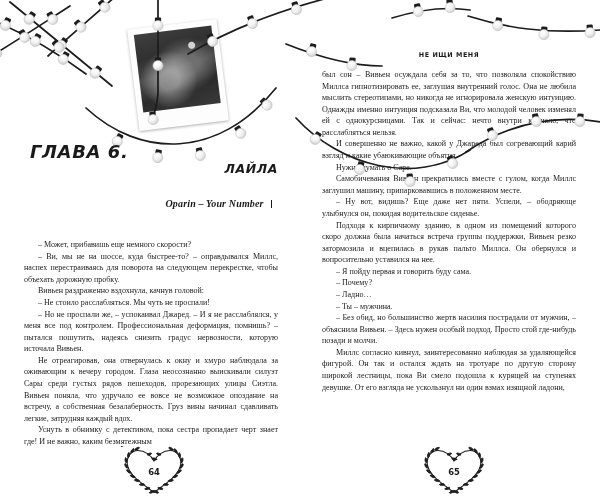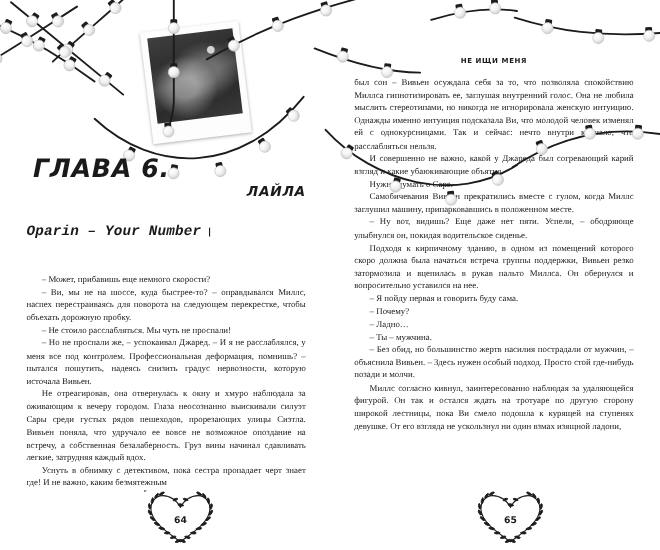--- a/index.html
+++ b/index.html
@@ -46,32 +46,32 @@
   
   .chapter{
     position:relative;z-index:5;
     margin:0;padding:0 0 0 6px;
     padding-top:143px;
     font-family:"DejaVu Sans",sans-serif;
     font-weight:bold;font-style:italic;
     letter-spacing:.6px;
     line-height:1.02;
   }
-  .chapter .c-num{display:block;font-size:23px;margin-left:0;}
+  .chapter .c-num{display:block;font-size:18px;margin-left:0;}
   .chapter .c-name{display:block;font-size:12.5px;margin-left:28px;margin-top:2px;text-align:right;}
 
   
   .song{
     position:relative;z-index:5;
+    text-align:right;
     font-style:italic;font-weight:bold;
-    font-size:13px;
+    font-size:10px;
     margin:22px 6px 0 0;
     letter-spacing:.15px;
     white-space:nowrap;
-    font-family:Liberation Mono, monospace;
   }
   .song .bar{
     display:inline-block;width:1.4px;height:8px;background:#1a1a1a;
     vertical-align:-1px;margin-left:7px;
   }
 
   
   .runhead{
     text-align:center;
     font-family:"DejaVu Sans",sans-serif;
@@ -94,21 +94,21 @@
     margin:0;
   }
   .body-copy p{margin:0;text-indent:14px;}
   .left-copy{margin-top:30px;}
   .right-copy{margin-top:10px;}
   .right-copy p.cont{text-indent:0;}
 
   
   .folio{
     position:absolute;
-    bottom:4px;left:14px;width:100%;
+    bottom:4px;left:4px;width:100%;
     display:flex;justify-content:center;align-items:center;
   }
   .folio .wreath{position:relative;width:66px;height:50px;}
   .folio .num{
     position:absolute;left:0;top:0;width:100%;height:100%;
     display:flex;align-items:center;justify-content:center;
     font-family:"DejaVu Sans",sans-serif;
     font-weight:bold;font-size:8.4px;
     padding-top:1px;box-sizing:border-box;
   }
@@ -129,20 +129,21 @@
       <span class="c-name">ЛАЙЛА</span>
     </h1>
 
     <div class="song">
       <span>Oparin – Your Number</span><span class="bar"></span>
     </div>
 
     <div class="body-copy left-copy">
       <p>– Может, прибавишь еще немного скорости?</p>
       <p>– Ви, мы не на шоссе, куда быстрее-то? – оправдывался Миллс, наспех перестраиваясь для поворота на следующем перекрестке, чтобы объехать дорожную пробку.</p>
+      <p>Вивьен раздраженно вздохнула, качнув головой:</p>
       <p>– Не стоило расслабляться. Мы чуть не проспали!</p>
       <p>– Но не проспали же, – успокаивал Джаред. – И я не расслаблялся, у меня все под контролем. Профессиональная деформация, помнишь? – пытался пошутить, надеясь снизить градус нервозности, которую источала Вивьен.</p>
       <p>Не отреагировав, она отвернулась к окну и хмуро наблюдала за оживающим к вечеру городом. Глаза неосознанно выискивали силуэт Сары среди густых рядов пешеходов, прорезающих улицы Сиэтла. Вивьен поняла, что удручало ее вовсе не возможное опоздание на встречу, а собственная безалаберность. Груз вины начинал сдавливать легкие, затрудняя каждый вдох.</p>
       <p>Уснуть в обнимку с детективом, пока сестра пропадает черт знает где! И не важно, каким безмятежным</p>
     </div>
 
     <div class="folio">
       <div class="wreath">
         <svg viewBox="0 0 132 100" width="66" height="50" aria-hidden="true">
           <g fill="none" stroke="#1d1d1d" stroke-width="2.1" stroke-linecap="round">

